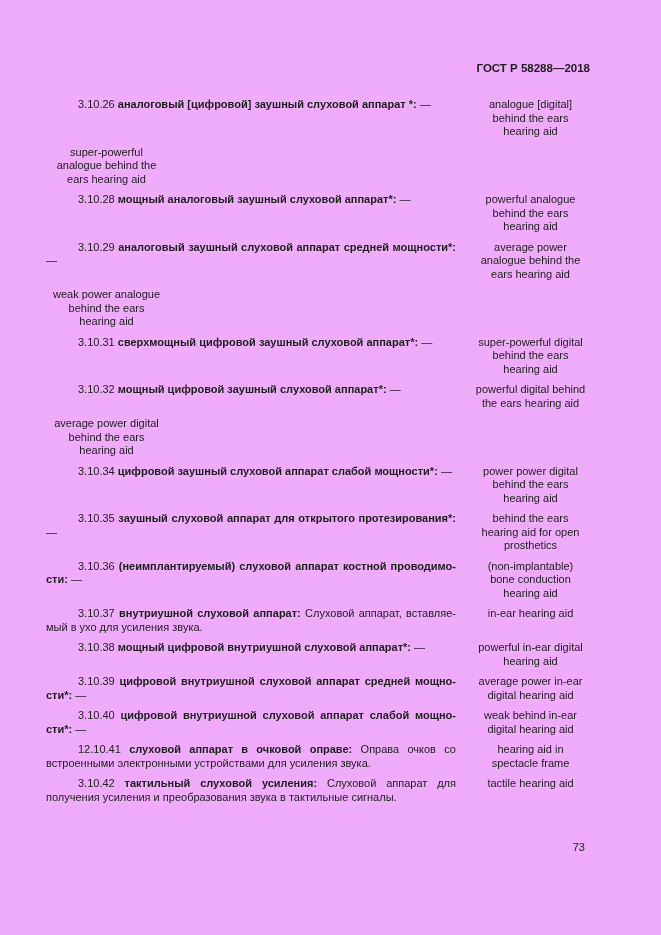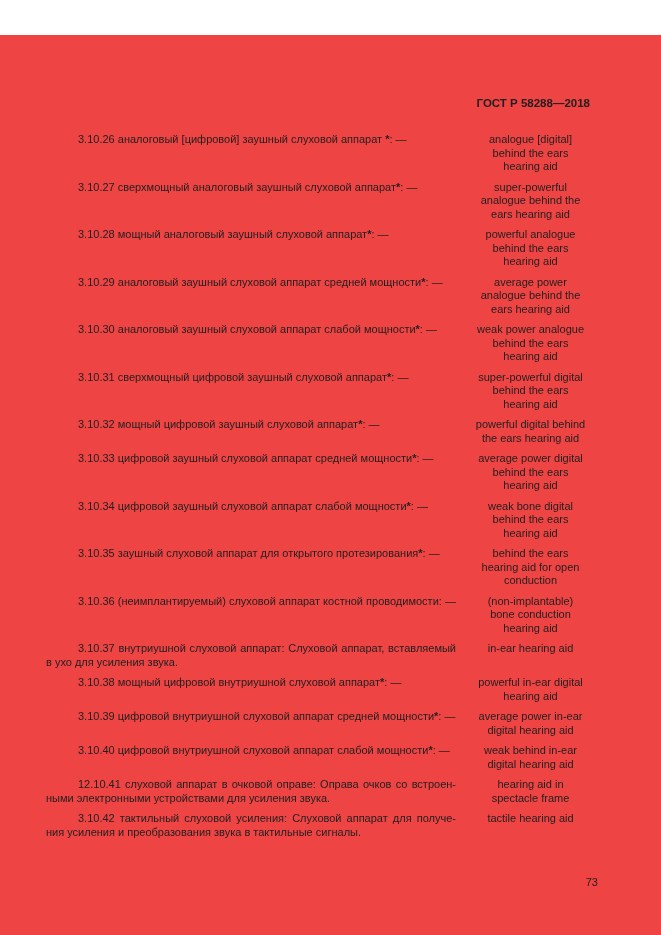--- a/index.html
+++ b/index.html
@@ -11,22 +11,21 @@
     width: 661px;
     height: 935px;
     position: relative;
     font-family: "Liberation Sans", sans-serif;
     color: #1f1f1f;
     overflow: hidden;
   }
   .page {
     position: absolute;
     inset: 0;
-    background: #ef4444;
-    margin-top: 35px;
+    background: #f0abfc;
   }
   .doc-header {
     position: absolute;
     top: 61px;
     right: 71px;
     font-size: 11.5px;
     font-weight: bold;
     line-height: 14px;
     white-space: nowrap;
   }
@@ -47,35 +46,35 @@
     font-size: 11px;
     line-height: 13.5px;
     text-align: justify;
     text-indent: 32px;
   }
   .ru-col .num {
     font-weight: normal;
   }
   .ru-col .term,
   .ru-col .colon {
-    font-weight: normal;
+    font-weight: bold;
   }
   .ru-col .ast {
     font-weight: bold;
   }
   .en-col {
     width: 121px;
     font-size: 11px;
     line-height: 13.5px;
     text-align: center;
   }
   .page-footer {
     position: absolute;
     top: 841px;
-    right: 63px;
+    right: 76px;
     font-size: 11px;
     line-height: 13px;
   }
 </style>
 </head>
 <body>
 
 <div class="page">
 
   <div class="doc-header">
@@ -90,25 +89,20 @@
       <span class="def">—</span>
     </p>
     <div class="en-col">
           <div>analogue [digital]</div>
           <div>behind the ears</div>
           <div>hearing aid</div>
         </div>
   </div>
 
   <div class="term-row">
-    <p class="ru-col">
-      <span class="num">3.10.27</span>
-      <span class="term">сверхмощный аналоговый заушный слуховой аппарат</span><span class="ast">*</span><span class="colon">:</span>
-      <span class="def">—</span>
-    </p>
     <div class="en-col">
           <div>super-powerful</div>
           <div>analogue behind the</div>
           <div>ears hearing aid</div>
         </div>
   </div>
 
   <div class="term-row">
     <p class="ru-col">
       <span class="num">3.10.28</span>
@@ -129,25 +123,20 @@
       <span class="def">—</span>
     </p>
     <div class="en-col">
           <div>average power</div>
           <div>analogue behind the</div>
           <div>ears hearing aid</div>
         </div>
   </div>
 
   <div class="term-row">
-    <p class="ru-col">
-      <span class="num">3.10.30</span>
-      <span class="term">аналоговый заушный слуховой аппарат слабой мощно­сти</span><span class="ast">*</span><span class="colon">:</span>
-      <span class="def">—</span>
-    </p>
     <div class="en-col">
           <div>weak power analogue</div>
           <div>behind the ears</div>
           <div>hearing aid</div>
         </div>
   </div>
 
   <div class="term-row">
     <p class="ru-col">
       <span class="num">3.10.31</span>
@@ -167,55 +156,50 @@
       <span class="term">мощный цифровой заушный слуховой аппарат</span><span class="ast">*</span><span class="colon">:</span>
       <span class="def">—</span>
     </p>
     <div class="en-col">
           <div>powerful digital behind</div>
           <div>the ears hearing aid</div>
         </div>
   </div>
 
   <div class="term-row">
-    <p class="ru-col">
-      <span class="num">3.10.33</span>
-      <span class="term">цифровой заушный слуховой аппарат средней мощности</span><span class="ast">*</span><span class="colon">:</span>
-      <span class="def">—</span>
-    </p>
     <div class="en-col">
           <div>average power digital</div>
           <div>behind the ears</div>
           <div>hearing aid</div>
         </div>
   </div>
 
   <div class="term-row">
     <p class="ru-col">
       <span class="num">3.10.34</span>
       <span class="term">цифровой заушный слуховой аппарат слабой мощности</span><span class="ast">*</span><span class="colon">:</span>
       <span class="def">—</span>
     </p>
     <div class="en-col">
-          <div>weak bone digital</div>
+          <div>power power digital</div>
           <div>behind the ears</div>
           <div>hearing aid</div>
         </div>
   </div>
 
   <div class="term-row">
     <p class="ru-col">
       <span class="num">3.10.35</span>
       <span class="term">заушный слуховой аппарат для открытого протезирова­ния</span><span class="ast">*</span><span class="colon">:</span>
       <span class="def">—</span>
     </p>
     <div class="en-col">
           <div>behind the ears</div>
           <div>hearing aid for open</div>
-          <div>conduction</div>
+          <div>prosthetics</div>
         </div>
   </div>
 
   <div class="term-row">
     <p class="ru-col">
       <span class="num">3.10.36</span>
       <span class="term">(неимплантируемый) слуховой аппарат костной проводимо­сти</span><span class="ast"></span><span class="colon">:</span>
       <span class="def">—</span>
     </p>
     <div class="en-col">

